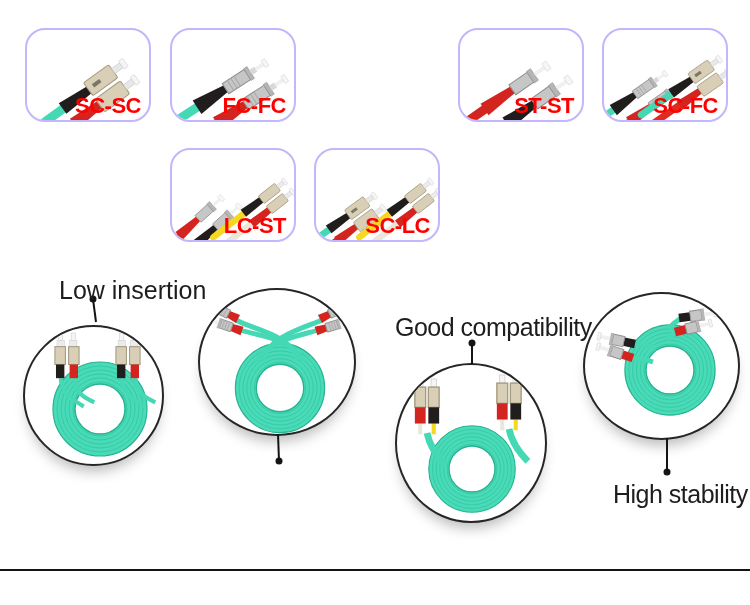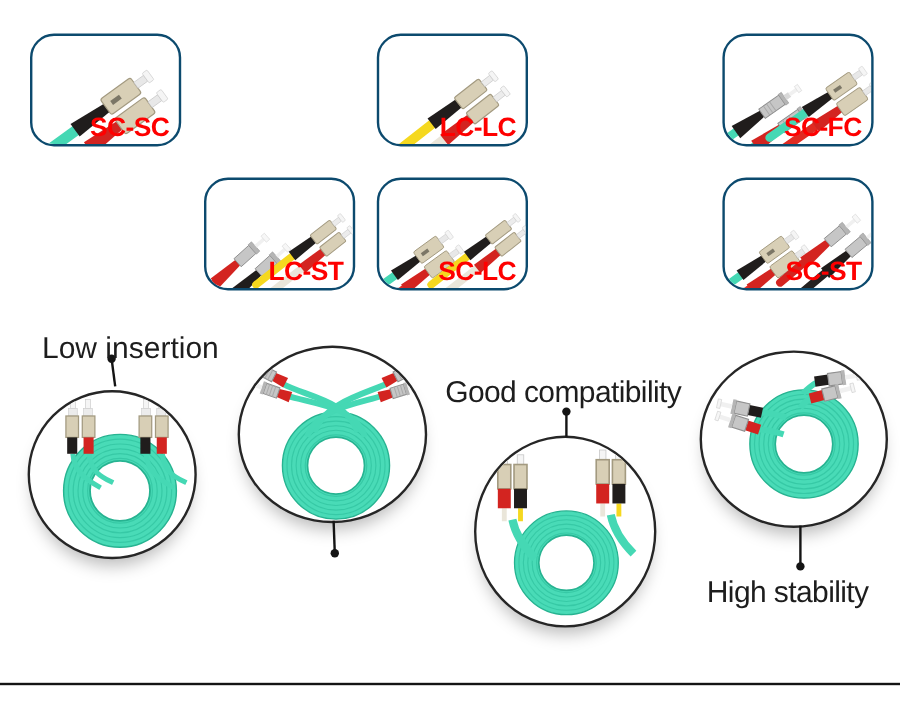--- a/index.html
+++ b/index.html
@@ -3,21 +3,21 @@
 <meta charset="utf-8">
 <style>
   html,body{margin:0;padding:0;background:#fff;}
   .stage{
     position:relative;width:750px;height:605px;background:#ffffff;
     overflow:hidden;font-family:"Liberation Sans",sans-serif;
   }
   
   .cell{
     position:absolute;width:126px;height:94px;box-sizing:border-box;
-    border:2px solid #0c4a6e;border-radius:20px;background:#fff;overflow:hidden;
+    border:2px solid #c4b5fd;border-radius:20px;background:#fff;overflow:hidden;
   }
   .cell svg.art{position:absolute;left:0;top:0;width:122px;height:90px;}
   .cell .cell-label{
     position:absolute;right:8px;bottom:1px;font-size:22px;font-weight:bold;
     color:#fe0000;letter-spacing:-0.5px;white-space:nowrap;z-index:2;
   }
   .r1{top:28px}.r2{top:148px}
   .c1{left:25px}.c2{left:170px}.c3{left:314px}.c4{left:458px}.c5{left:602px}
 
   
@@ -25,21 +25,21 @@
     position:absolute;box-sizing:border-box;border:2px solid #262626;border-radius:50%;
     background:#fff;box-shadow:0 10px 14px -5px rgba(0,0,0,0.28);overflow:hidden;
   }
   #circle-sc{left:23px;top:325px;width:141px;height:141px;}
   #circle-fc{left:198px;top:288px;width:158px;height:148px;}
   #circle-lc{left:395px;top:363px;width:152px;height:160px;}
   #circle-st{left:583px;top:292px;width:157px;height:148px;}
   .feature-circle svg{position:absolute;left:-2px;top:-2px;}
 
   .feature-label{
-    position:absolute;color:#1d1d1d;white-space:nowrap;z-index:3;
+    position:absolute;color:#1d1d1d;white-space:nowrap;z-index:3;margin-left:24px;
   }
   #label-li{left:35px;top:276px;font-size:25px;}
   #label-hrs{left:137px;top:464px;font-size:23px;letter-spacing:-0.3px;}
   #label-gc{left:371px;top:313px;font-size:25px;letter-spacing:-0.5px;text-align:right;}
   #label-hp{left:589px;top:480px;font-size:25px;letter-spacing:-0.5px;}
 
   .overlay{position:absolute;left:0;top:0;width:750px;height:605px;pointer-events:none;z-index:2;}
 
   .divider{position:absolute;left:0;top:569px;width:750px;height:2px;background:#141414;}
 </style>
@@ -174,25 +174,31 @@
       </g>
     </defs>
   </svg>
 
   <div class="cell r1 c1">
     <svg class="art" viewBox="0 0 122 90">
       <use href="#g-sc" transform="translate(80,58) rotate(-36)"></use>
     </svg>
     <span class="cell-label">SC-SC</span>
   </div>
-  <div class="cell r1 c3">
-    <svg class="art" viewBox="0 0 122 90">
-      <use href="#g-lc" transform="translate(82,54) rotate(-38)"></use>
-    </svg>
-    <span class="cell-label">LC-LC</span>
+  <div class="cell r1 c2">
+    <svg class="art" viewBox="0 0 122 90">
+      <use href="#g-fc" transform="translate(78,56) rotate(-33)"></use>
+    </svg>
+    <span class="cell-label">FC-FC</span>
+  </div>
+  <div class="cell r1 c4">
+    <svg class="art" viewBox="0 0 122 90">
+      <use href="#g-st" transform="translate(80,54) rotate(-35)"></use>
+    </svg>
+    <span class="cell-label">ST-ST</span>
   </div>
   <div class="cell r1 c5">
     <svg class="art" viewBox="0 0 122 90">
       <use href="#g-fc" transform="translate(50,62) rotate(-35) scale(0.78)"></use>
       <use href="#g-sc" transform="translate(102,48) rotate(-35) scale(0.78)"></use>
     </svg>
     <span class="cell-label">SC-FC</span>
   </div>
 
   <div class="cell r2 c2">
@@ -201,27 +207,20 @@
       <use href="#g-lc" transform="translate(102,48) rotate(-38) scale(0.8)"></use>
     </svg>
     <span class="cell-label">LC-ST</span>
   </div>
   <div class="cell r2 c3">
     <svg class="art" viewBox="0 0 122 90">
       <use href="#g-sc" transform="translate(46,64) rotate(-36) scale(0.75)"></use>
       <use href="#g-lc" transform="translate(104,48) rotate(-38) scale(0.8)"></use>
     </svg>
     <span class="cell-label">SC-LC</span>
-  </div>
-  <div class="cell r2 c5">
-    <svg class="art" viewBox="0 0 122 90">
-      <use href="#g-sc" transform="translate(46,64) rotate(-36) scale(0.75)"></use>
-      <use href="#g-st" transform="translate(106,46) rotate(-40) scale(0.75)"></use>
-    </svg>
-    <span class="cell-label">SC-ST</span>
   </div>
 
   <div class="feature-circle" id="circle-sc">
     <svg width="141" height="141" viewBox="0 0 141 141">
       <use href="#g-coil" transform="translate(77,84)"></use>
       <use href="#mini-sc" transform="translate(44,8) scale(1.05)"></use>
       <use href="#mini-sc" transform="translate(105,8) scale(1.05)"></use>
     </svg>
   </div>
   <div class="feature-circle" id="circle-fc">

